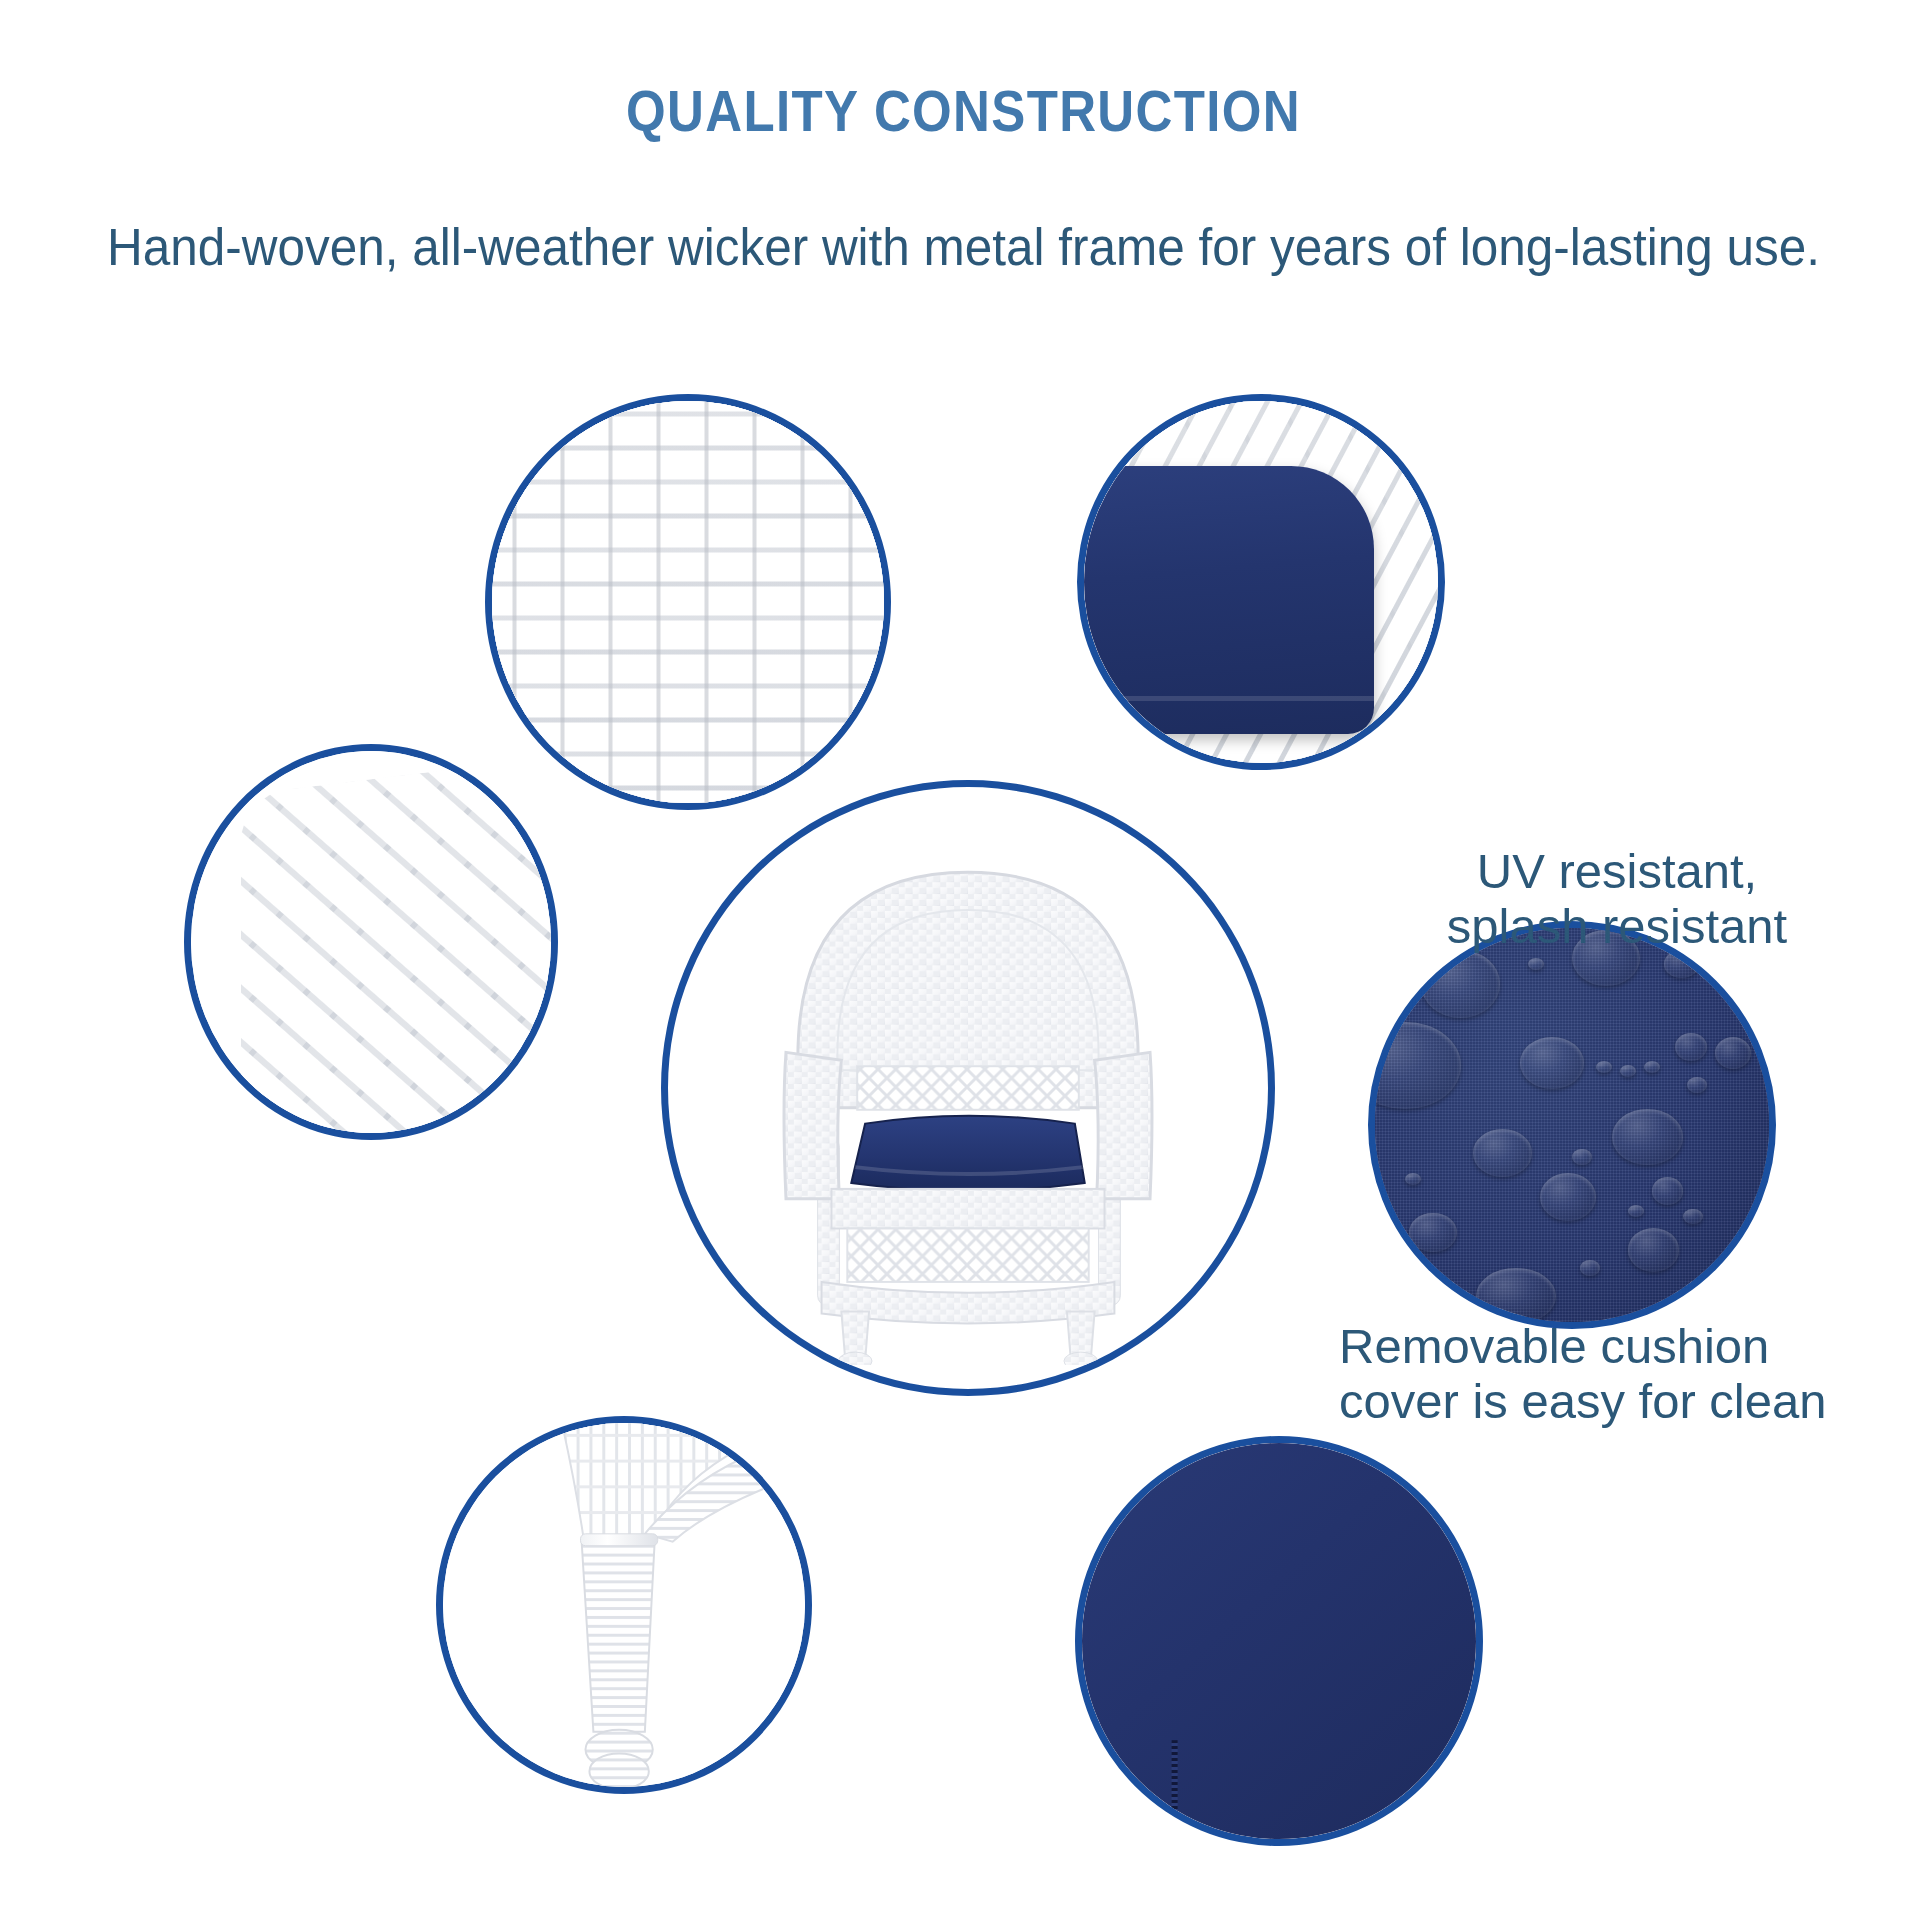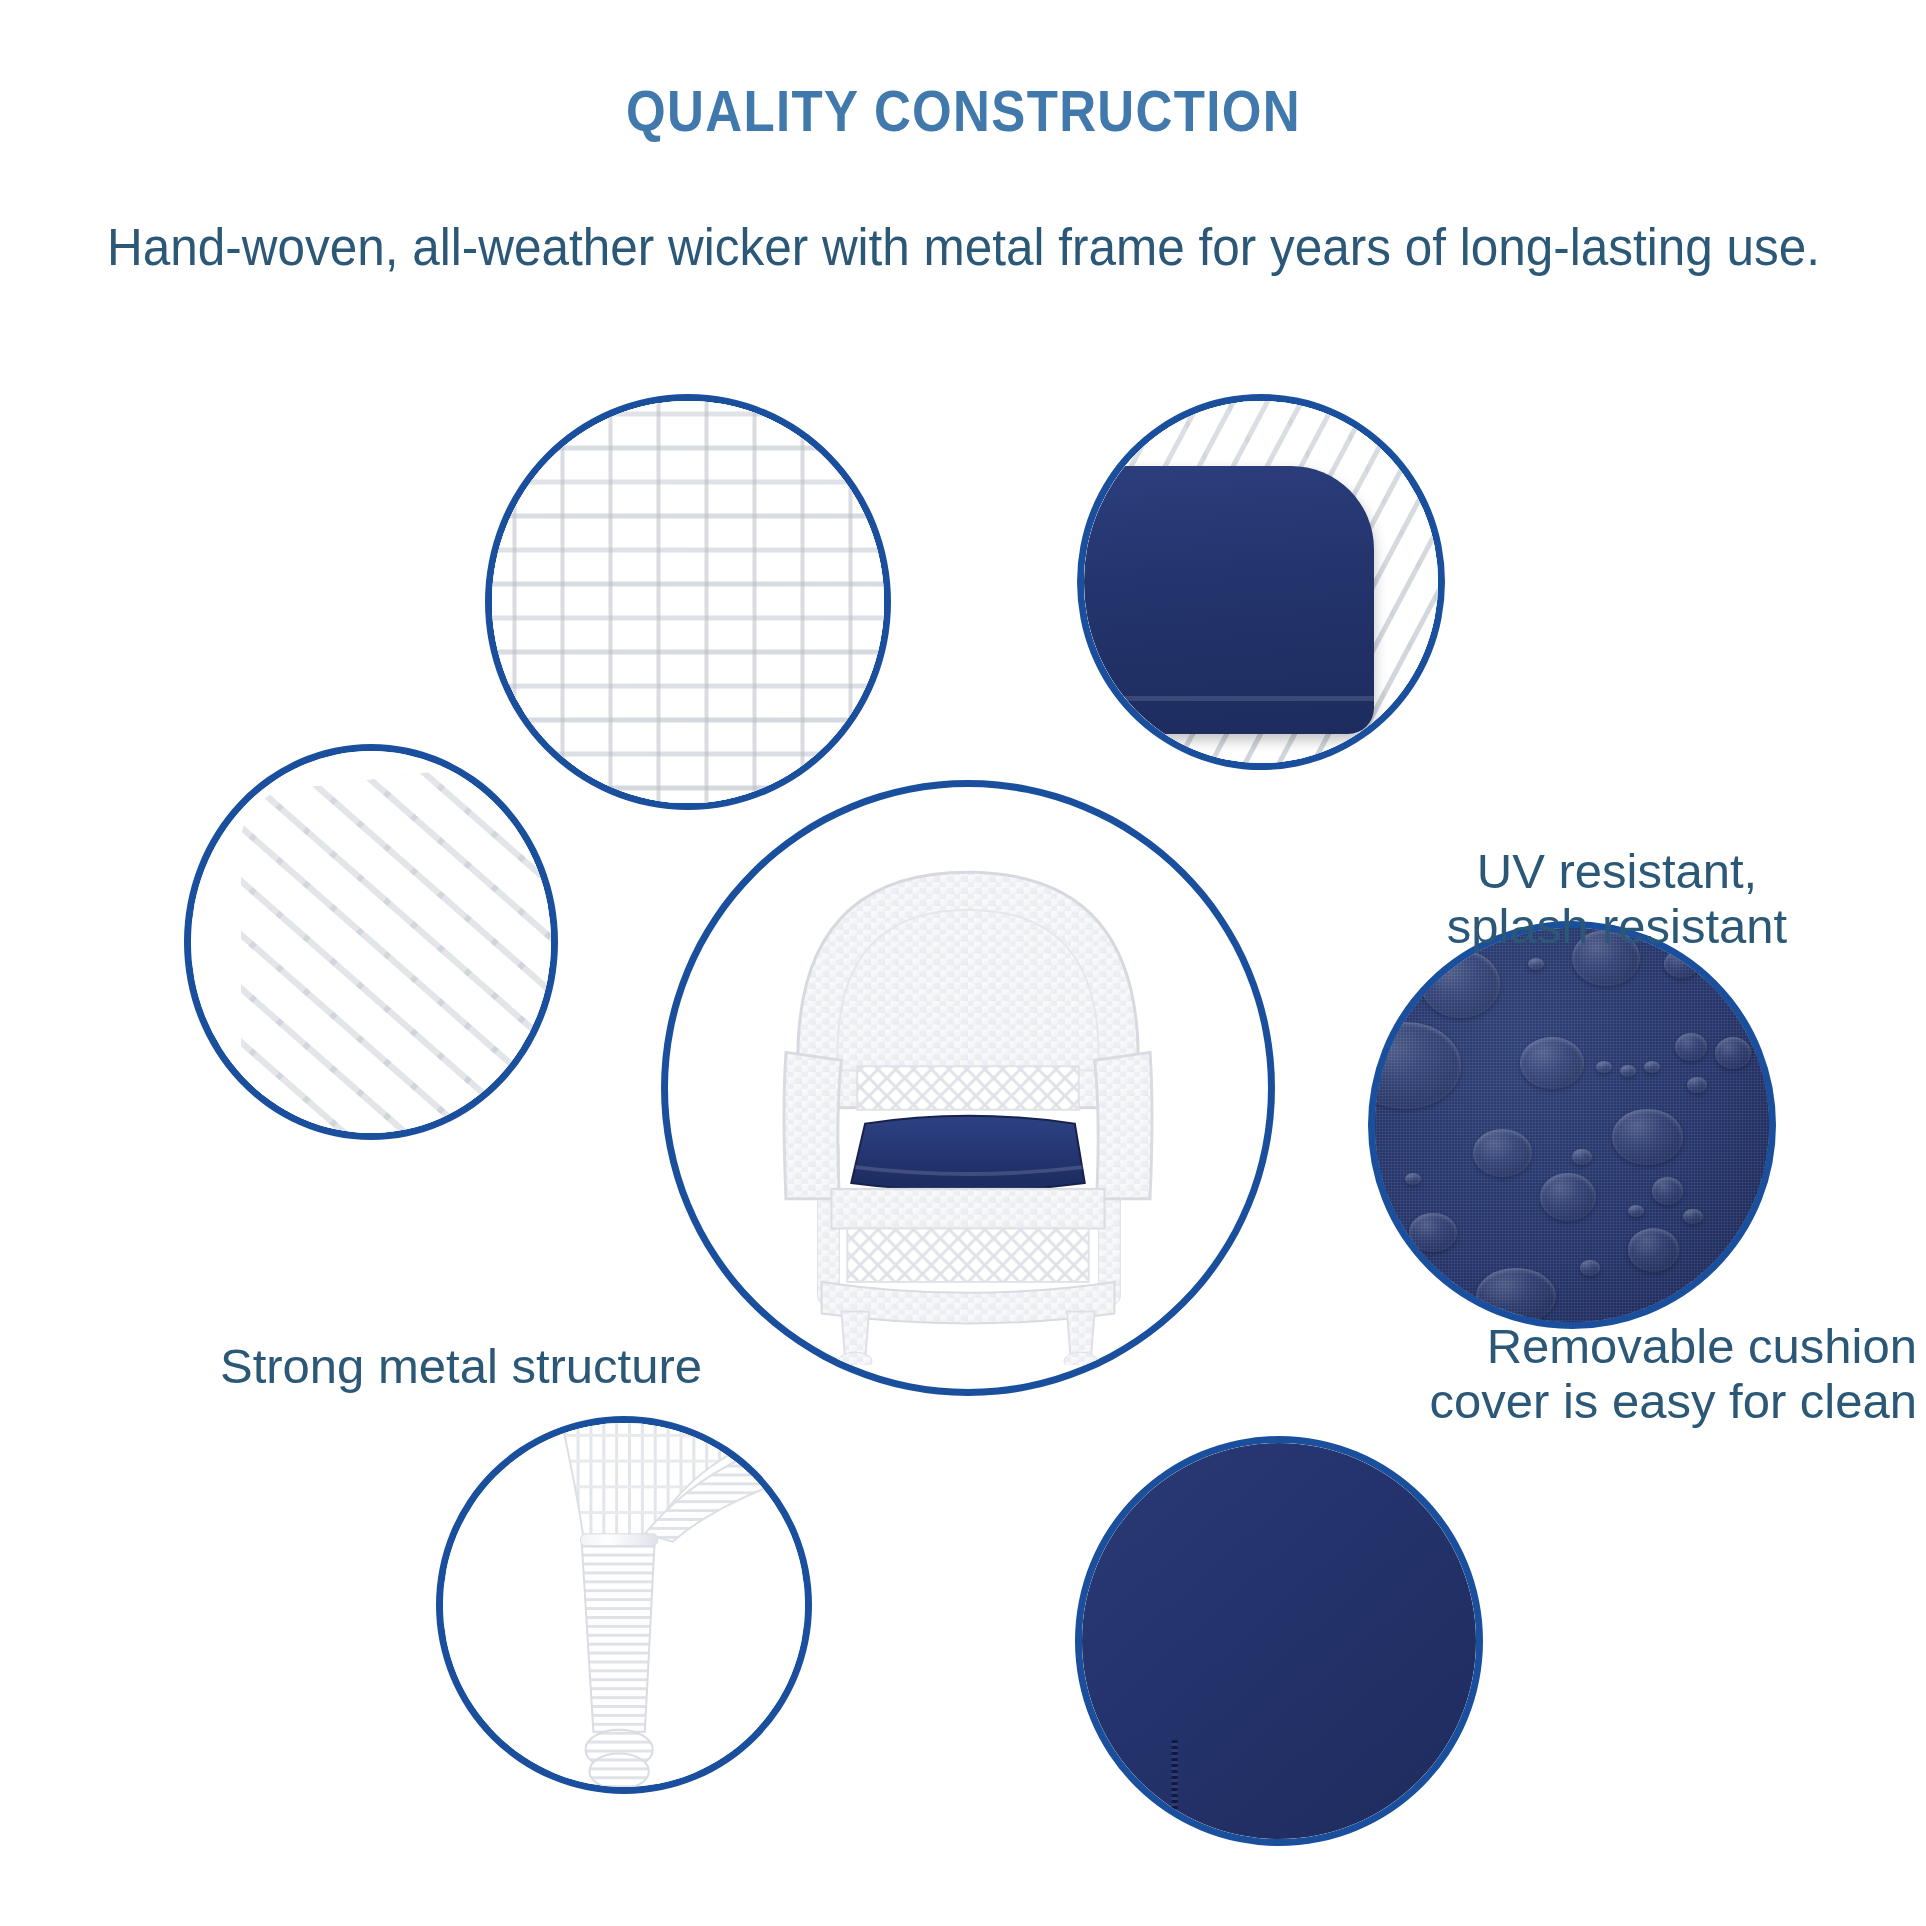--- a/index.html
+++ b/index.html
@@ -155,21 +155,21 @@
     position:absolute;
     color:#2c5878;
     font-size:49px;
     line-height:1.12;
     white-space:pre-line;
     font-weight:400;
   }
   #cap-rattan{left:220px;top:834px;}
   #cap-uv{left:1404px;top:804px;text-align:center;width:426px;margin-top:40px;}
   #cap-metal{left:220px;top:1339px;}
-  #cap-cushion{left:1339px;top:1319px;text-align:right;width:578px;}
+  #cap-cushion{left:1339px;top:1319px;text-align:left;width:578px;}
 </style>
 </head>
 <body>
 
 <div class="stage">
 
   <div class="title">QUALITY CONSTRUCTION</div>
   <div class="subtitle">Hand-woven, all-weather wicker with metal frame for years of long-lasting use.</div>
 
   <div class="circ" id="c-weave">
@@ -302,18 +302,17 @@
   <div class="circ" id="c-zip">
     <div class="inner" style="background:#ffffff"></div>
     <div class="zip-body">
 
       <div class="zip-teeth"></div>
     </div>
   </div>
 
   <div class="cap" id="cap-uv">UV resistant,
 splash resistant</div>
-  <div class="cap" id="cap-metal">Strong metal structure</div>
   <div class="cap" id="cap-cushion">Removable cushion
 cover is easy for clean</div>
 
 </div>
 
 
 </body></html>

